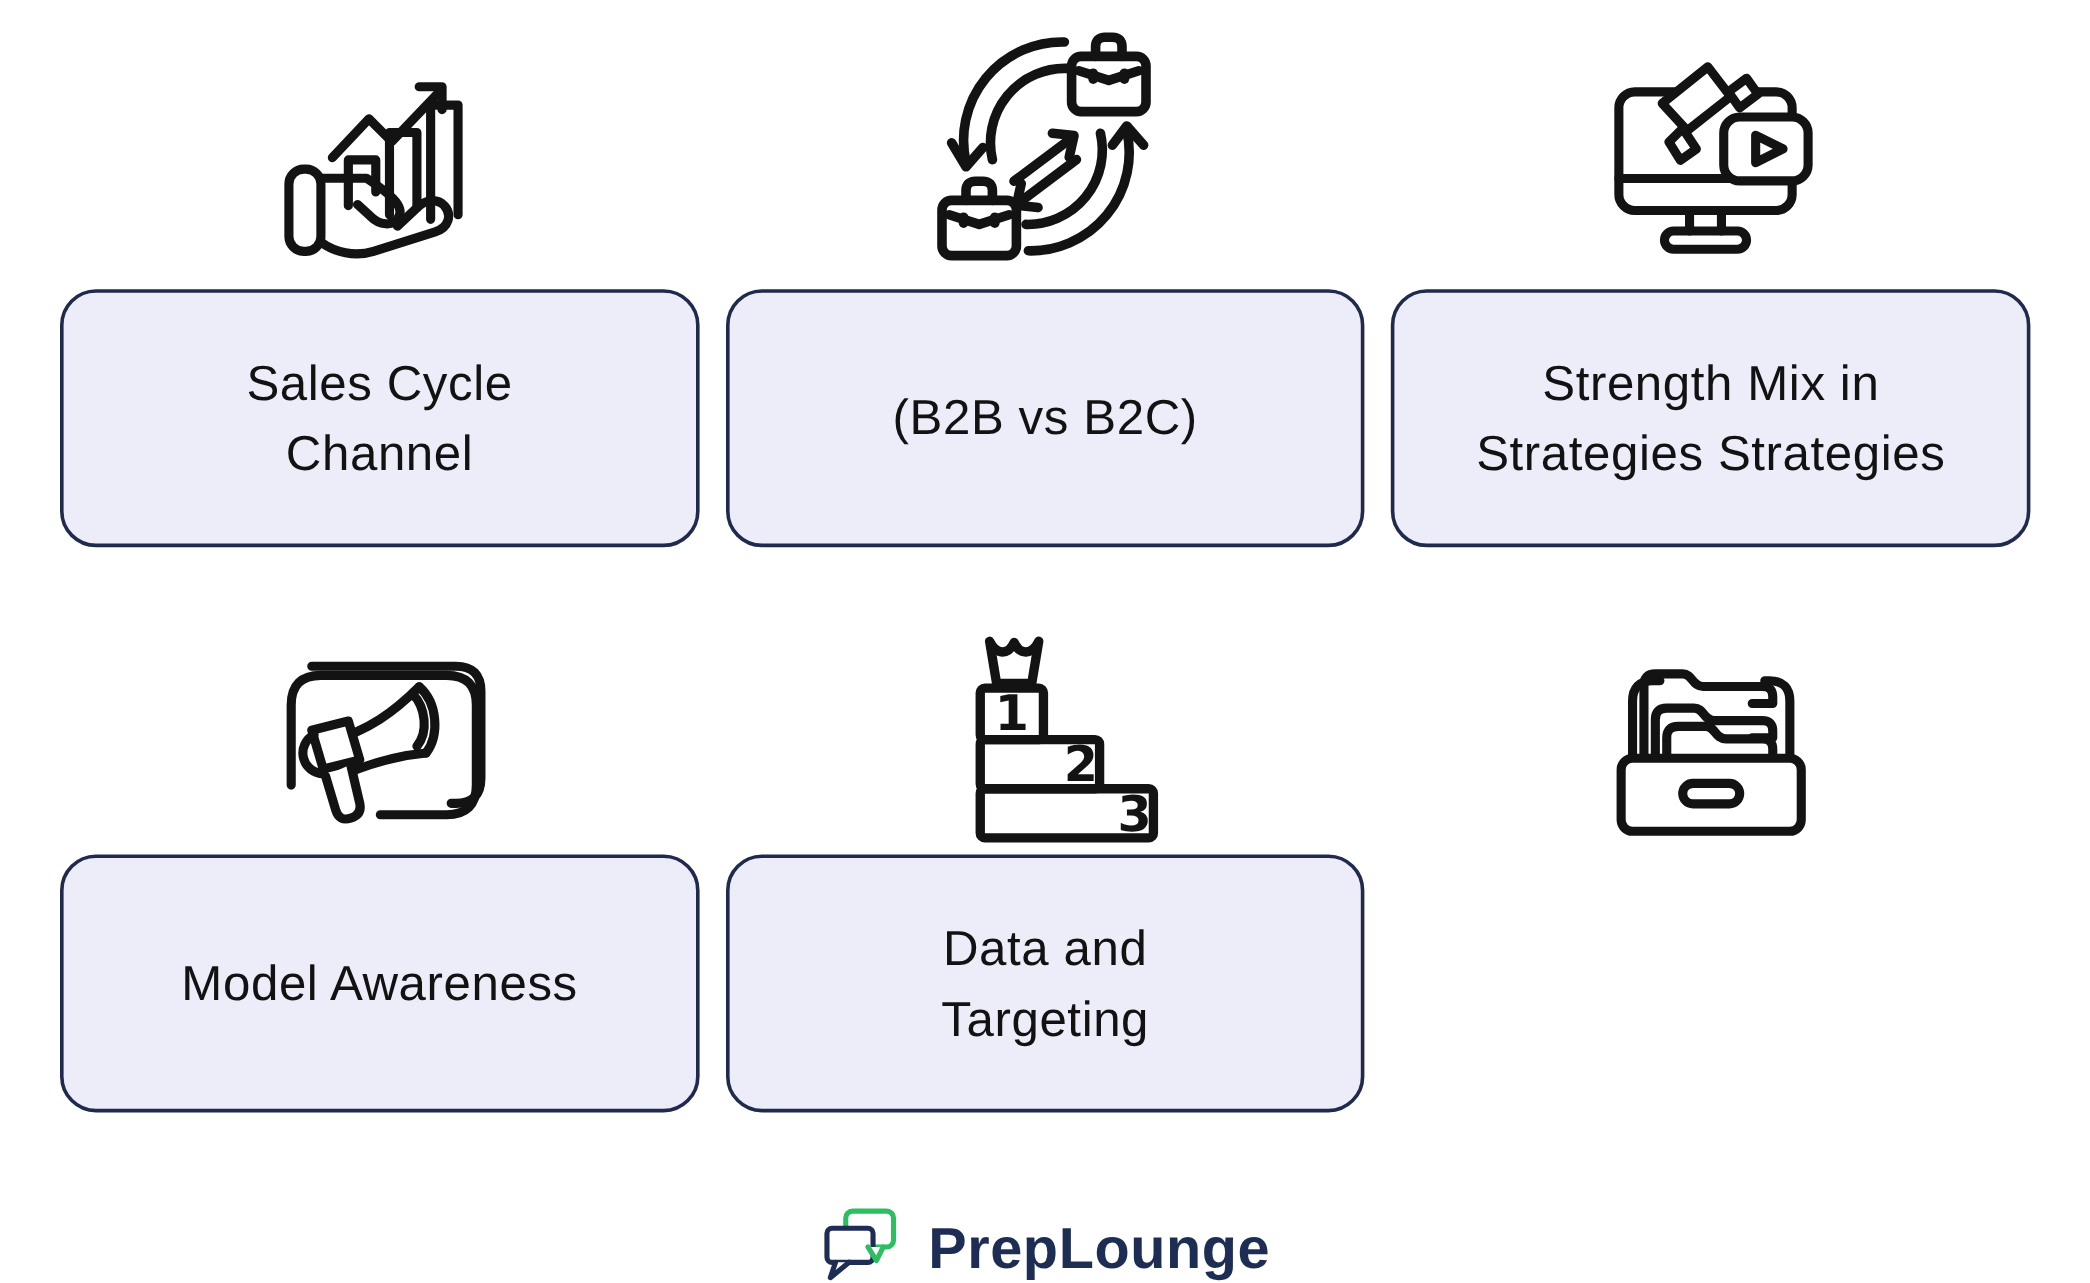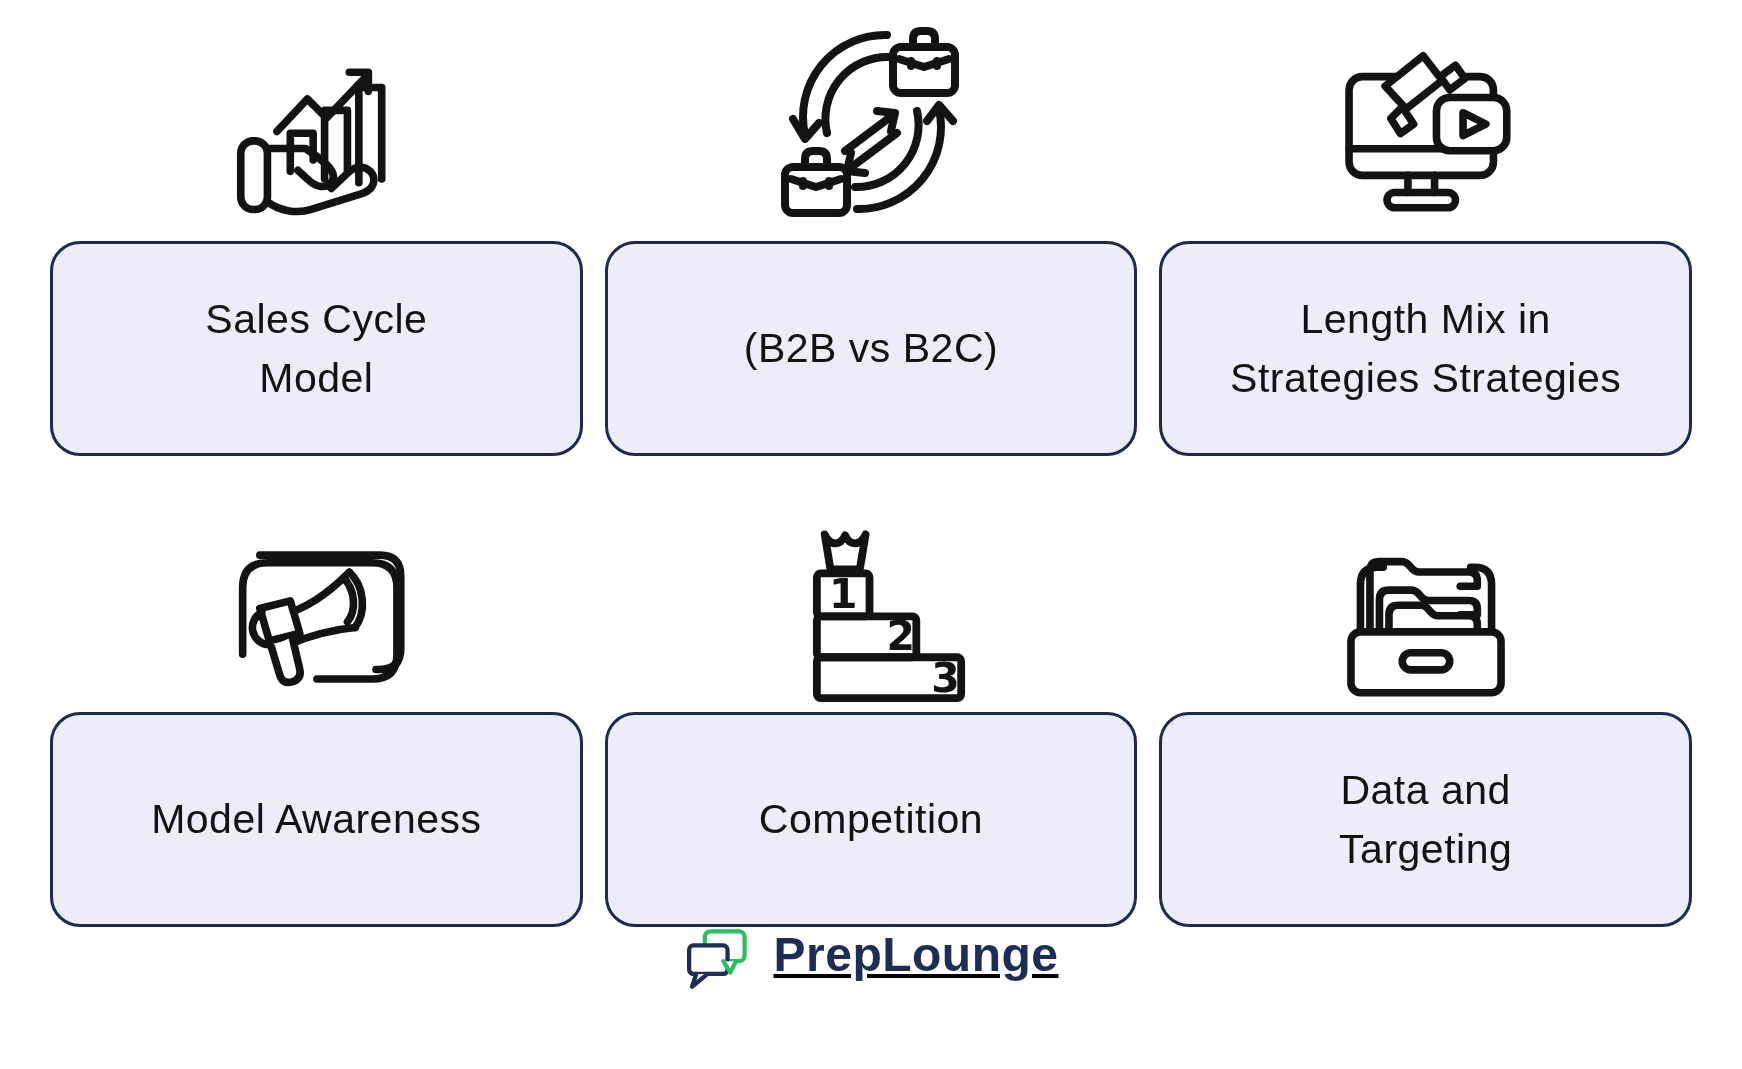--- a/index.html
+++ b/index.html
@@ -23,23 +23,22 @@
     border:3px solid #1F2A4D;
     border-radius:30px;
     display:flex; flex-direction:column;
     align-items:center; justify-content:center;
     text-align:center;
     font-size:41px; font-weight:500; color:#121212;
     line-height:1.42; letter-spacing:0.5px;
     padding:0 24px; box-sizing:border-box;
   }
   .footer {
-    flex:1; display:flex; align-items:flex-start; justify-content:center;
+    flex:1; display:flex; align-items:flex-end; justify-content:center;
     gap:18px;
-    text-decoration:underline;
   }
   .brand-text {
     font-size:48px; font-weight:600; color:#1E2D54; letter-spacing:0.5px;
   }
   svg.lineicon { display:block; }
   svg.lineicon * {
     stroke:#131313; stroke-width:8; fill:none;
     stroke-linecap:round; stroke-linejoin:round;
   }
   svg.lineicon .wfill { fill:#ffffff; }
@@ -98,27 +97,27 @@
         <path class="wfill" d="M62,58 L102,26 L122,52 L84,82 Z"></path>
         <path class="wfill" d="M120,48 L136,36 L146,50 L130,62 Z"></path>
         <path class="wfill" d="M80,80 L92,98 L78,108 L68,92 Z"></path>
       </svg>
     </div>
   </div>
 
   <div class="band">
     <div class="card">
       <div>Sales Cycle</div>
-      <div>Model</div>
+      <div>Channel</div>
     </div>
     <div class="card">
       <div>(B2B vs B2C)</div>
     </div>
     <div class="card">
-      <div>Length Mix in</div>
+      <div>Strength Mix in</div>
       <div>Strategies Strategies</div>
     </div>
   </div>
 
   <div class="band icons-2">
     <div class="icon-cell">
       <svg class="lineicon" width="200" height="195" viewBox="0 0 210 200">
         <path d="M46,44 h126 q22,0 22,22 v76 q0,22 -22,22 h-4"></path>
         <path d="M28,148 V78 q0,-26 26,-26 h110 q26,0 26,26 v70 q0,26 -26,26 h-58"></path>
         <path d="M140,62 C118,84 96,100 62,110"></path>
@@ -152,24 +151,20 @@
         <rect x="80" y="144" width="50" height="18" rx="9"></rect>
       </svg>
     </div>
   </div>
 
   <div class="band">
     <div class="card">
       <div>Model Awareness</div>
     </div>
     <div class="card">
-      <div>Competition</div>
-      <div></div>
-    </div>
-    <div class="card">
       <div>Data and</div>
       <div>Targeting</div>
     </div>
   </div>
 
   <div class="footer">
     <svg width="72" height="64" viewBox="0 0 100 90">
       <g fill="none" stroke-linecap="round" stroke-linejoin="round">
         <rect x="30" y="6" width="56" height="42" rx="8" stroke="#2BBF62" stroke-width="6"></rect>
         <rect x="8" y="26" width="54" height="40" rx="6" stroke="#1E2D54" stroke-width="6" fill="#ffffff"></rect>

